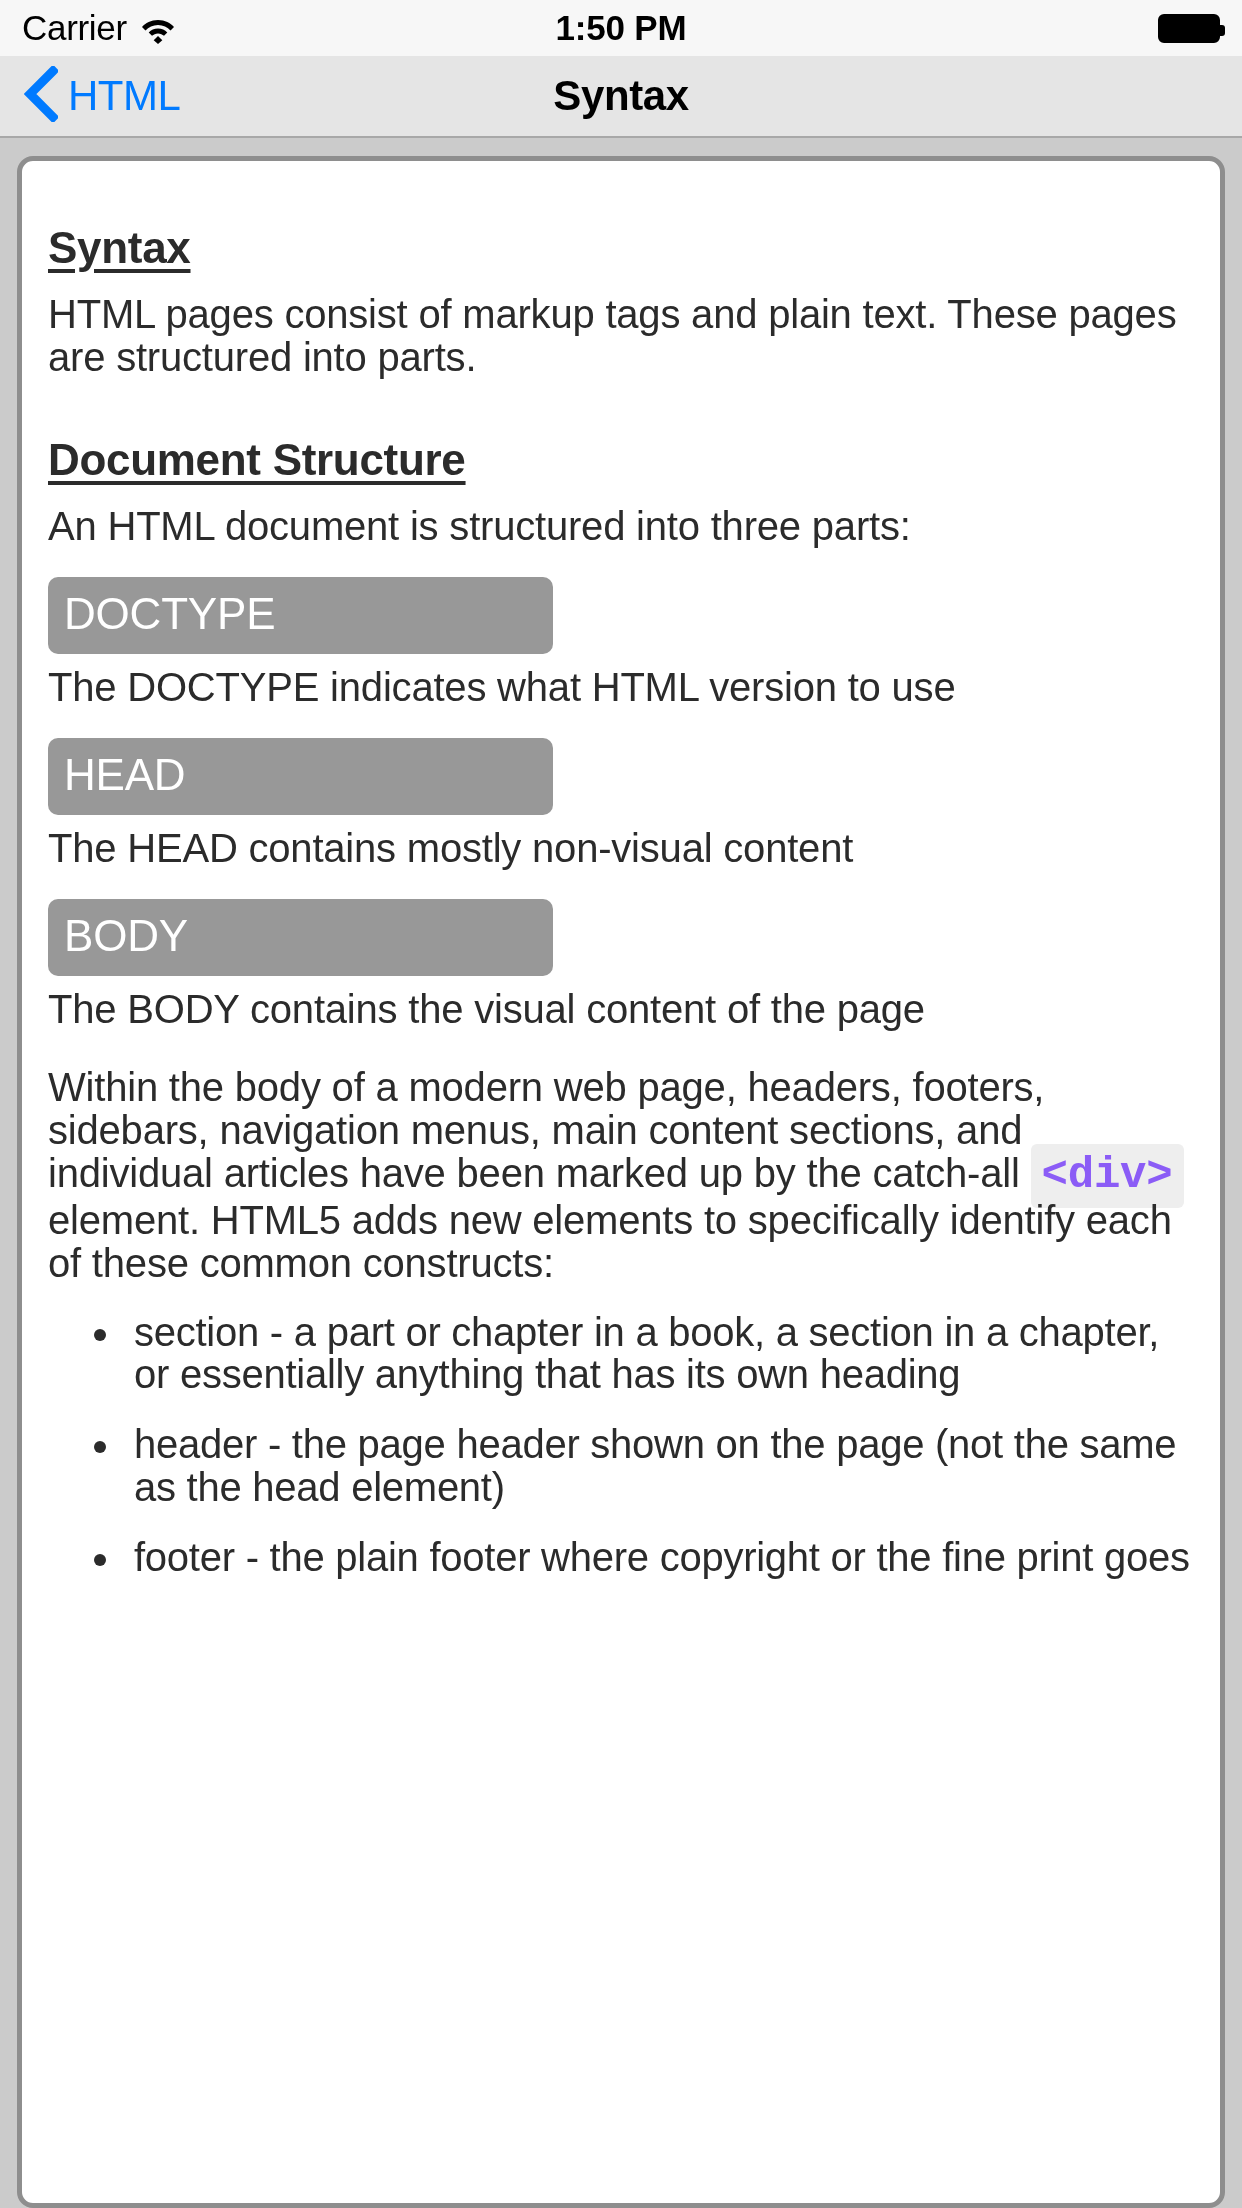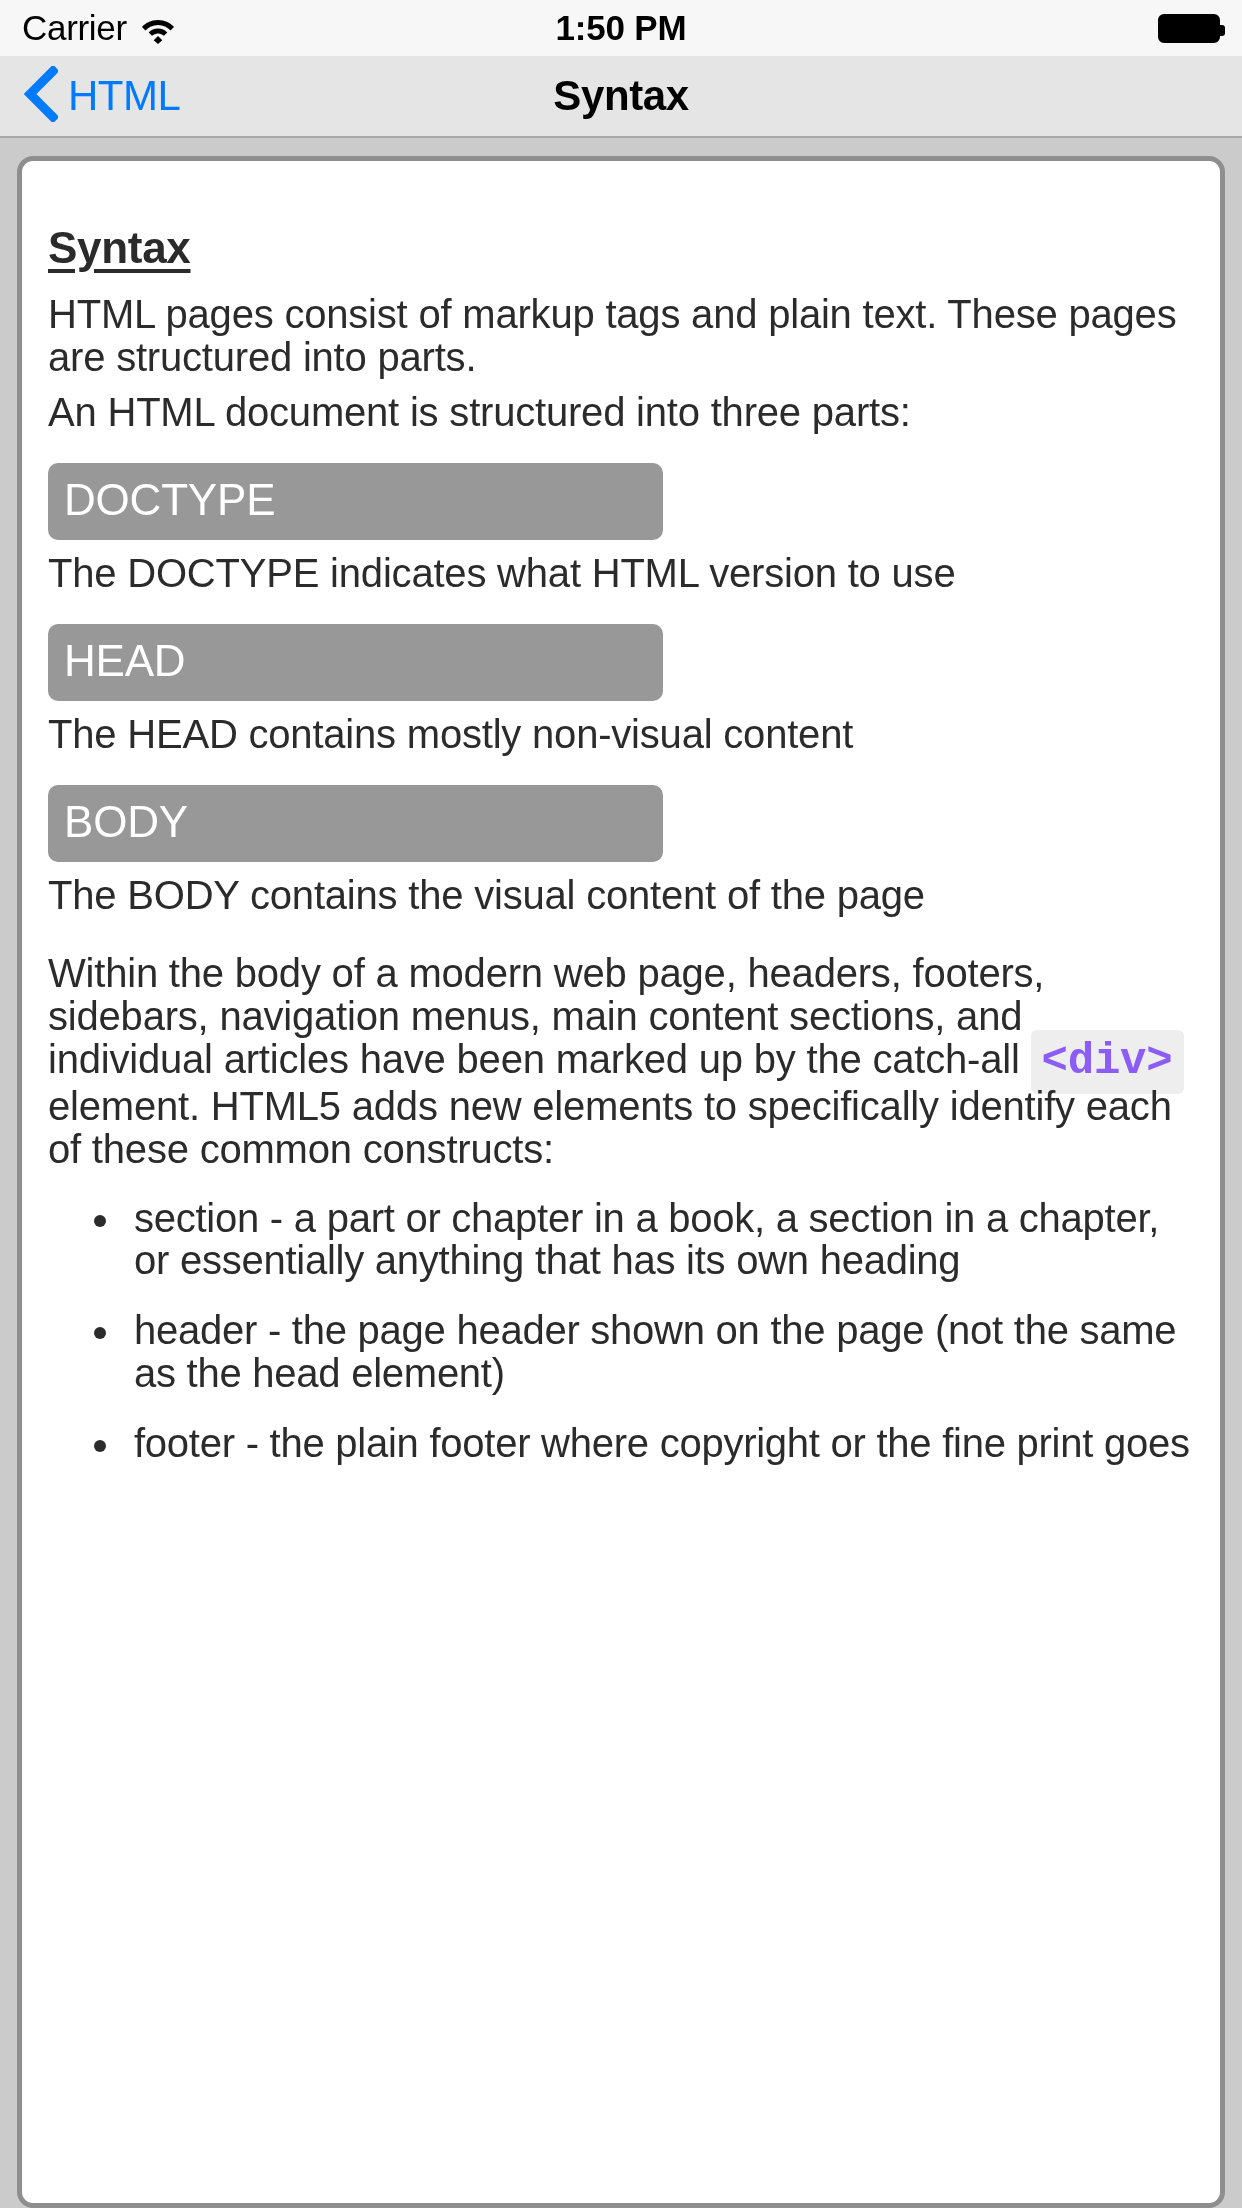--- a/index.html
+++ b/index.html
@@ -141,21 +141,21 @@
     color: #2b2b2b;
     margin: 12px 0 6px 0;
     letter-spacing: -0.2px;
   }
   .doc p.spaced { margin-top: 36px; }
 
   .tag-box {
     background: #989898;
     color: #ffffff;
     border-radius: 10px;
-    width: 615px;
+    width: 505px;
     box-sizing: border-box;
     padding: 14px 16px 16px 16px;
     font-size: 44px;
     line-height: 1.05;
     letter-spacing: -0.2px;
     margin-top: 30px;
   }
   .tag-caption {
     font-size: 33px;
     color: #2b2b2b;
@@ -231,20 +231,21 @@
   <div class="nav-title">Syntax</div>
 </div>
 
 <div class="page-area">
   <div class="content-card">
     <div class="doc">
 
       <h2>Syntax</h2>
       <p>HTML pages consist of markup tags and plain text. These pages are structured into parts.</p>
 
+      <h2 class="tight">Document Structure</h2>
       <p>An HTML document is structured into three parts:</p>
 
       <div class="tag-box">DOCTYPE</div>
       <p class="tag-caption">The DOCTYPE indicates what HTML version to use</p>
 
       <div class="tag-box">HEAD</div>
       <p class="tag-caption">The HEAD contains mostly non-visual content</p>
 
       <div class="tag-box">BODY</div>
       <p class="tag-caption">The BODY contains the visual content of the page</p>

